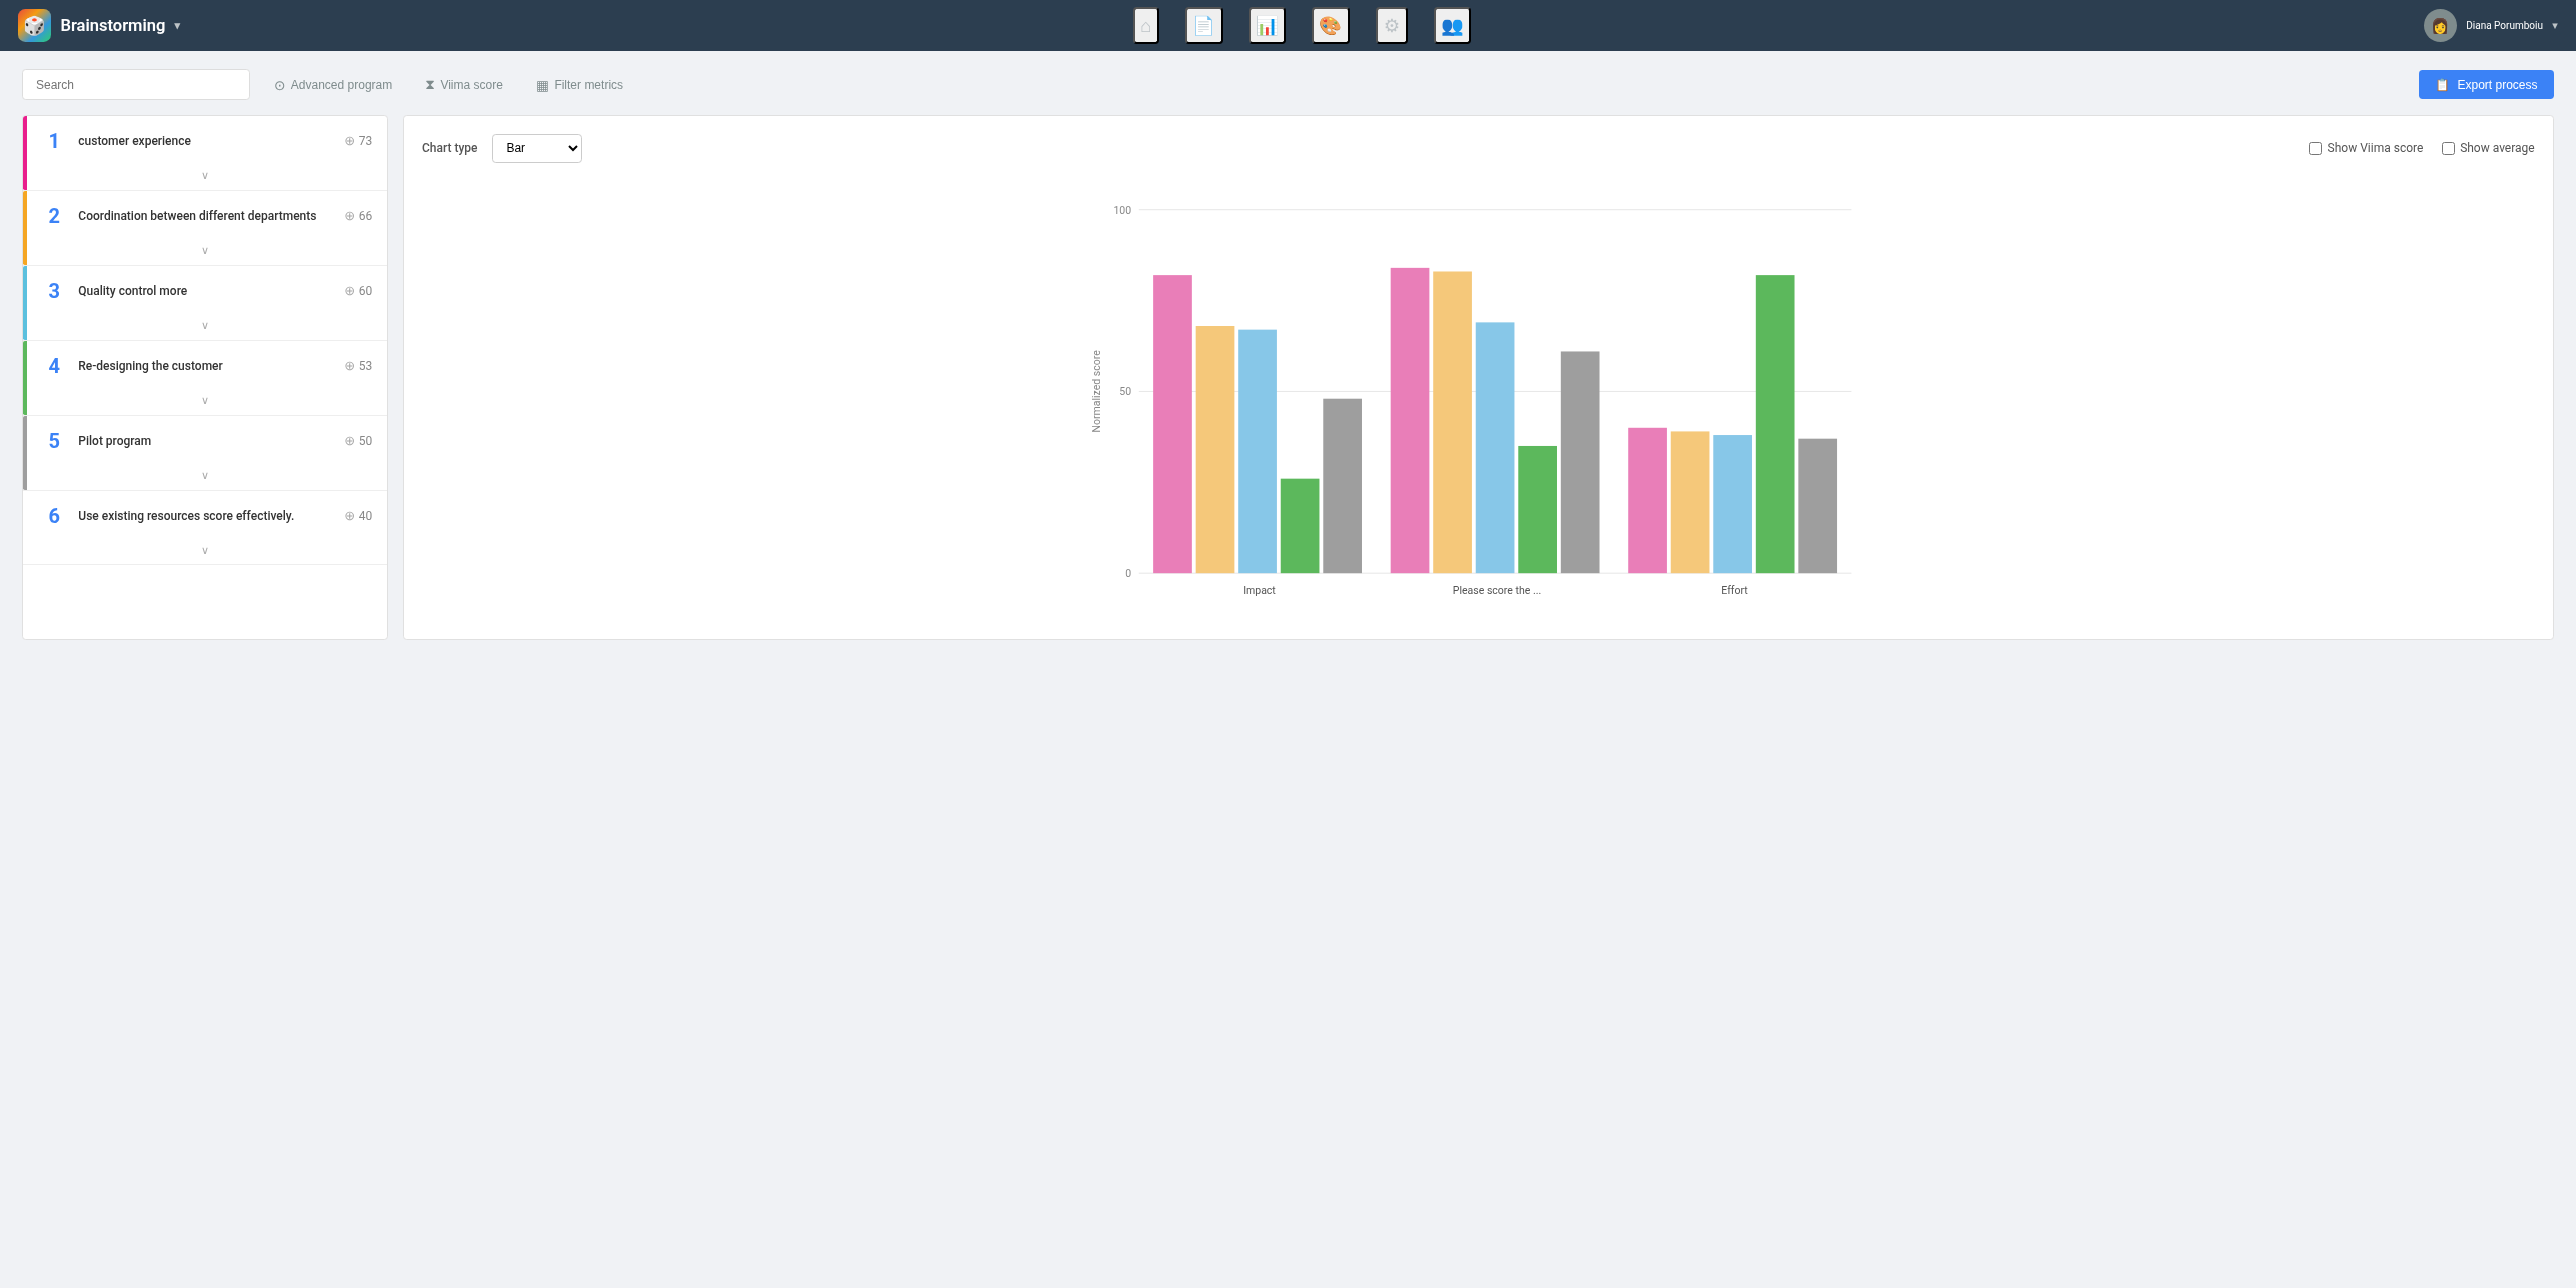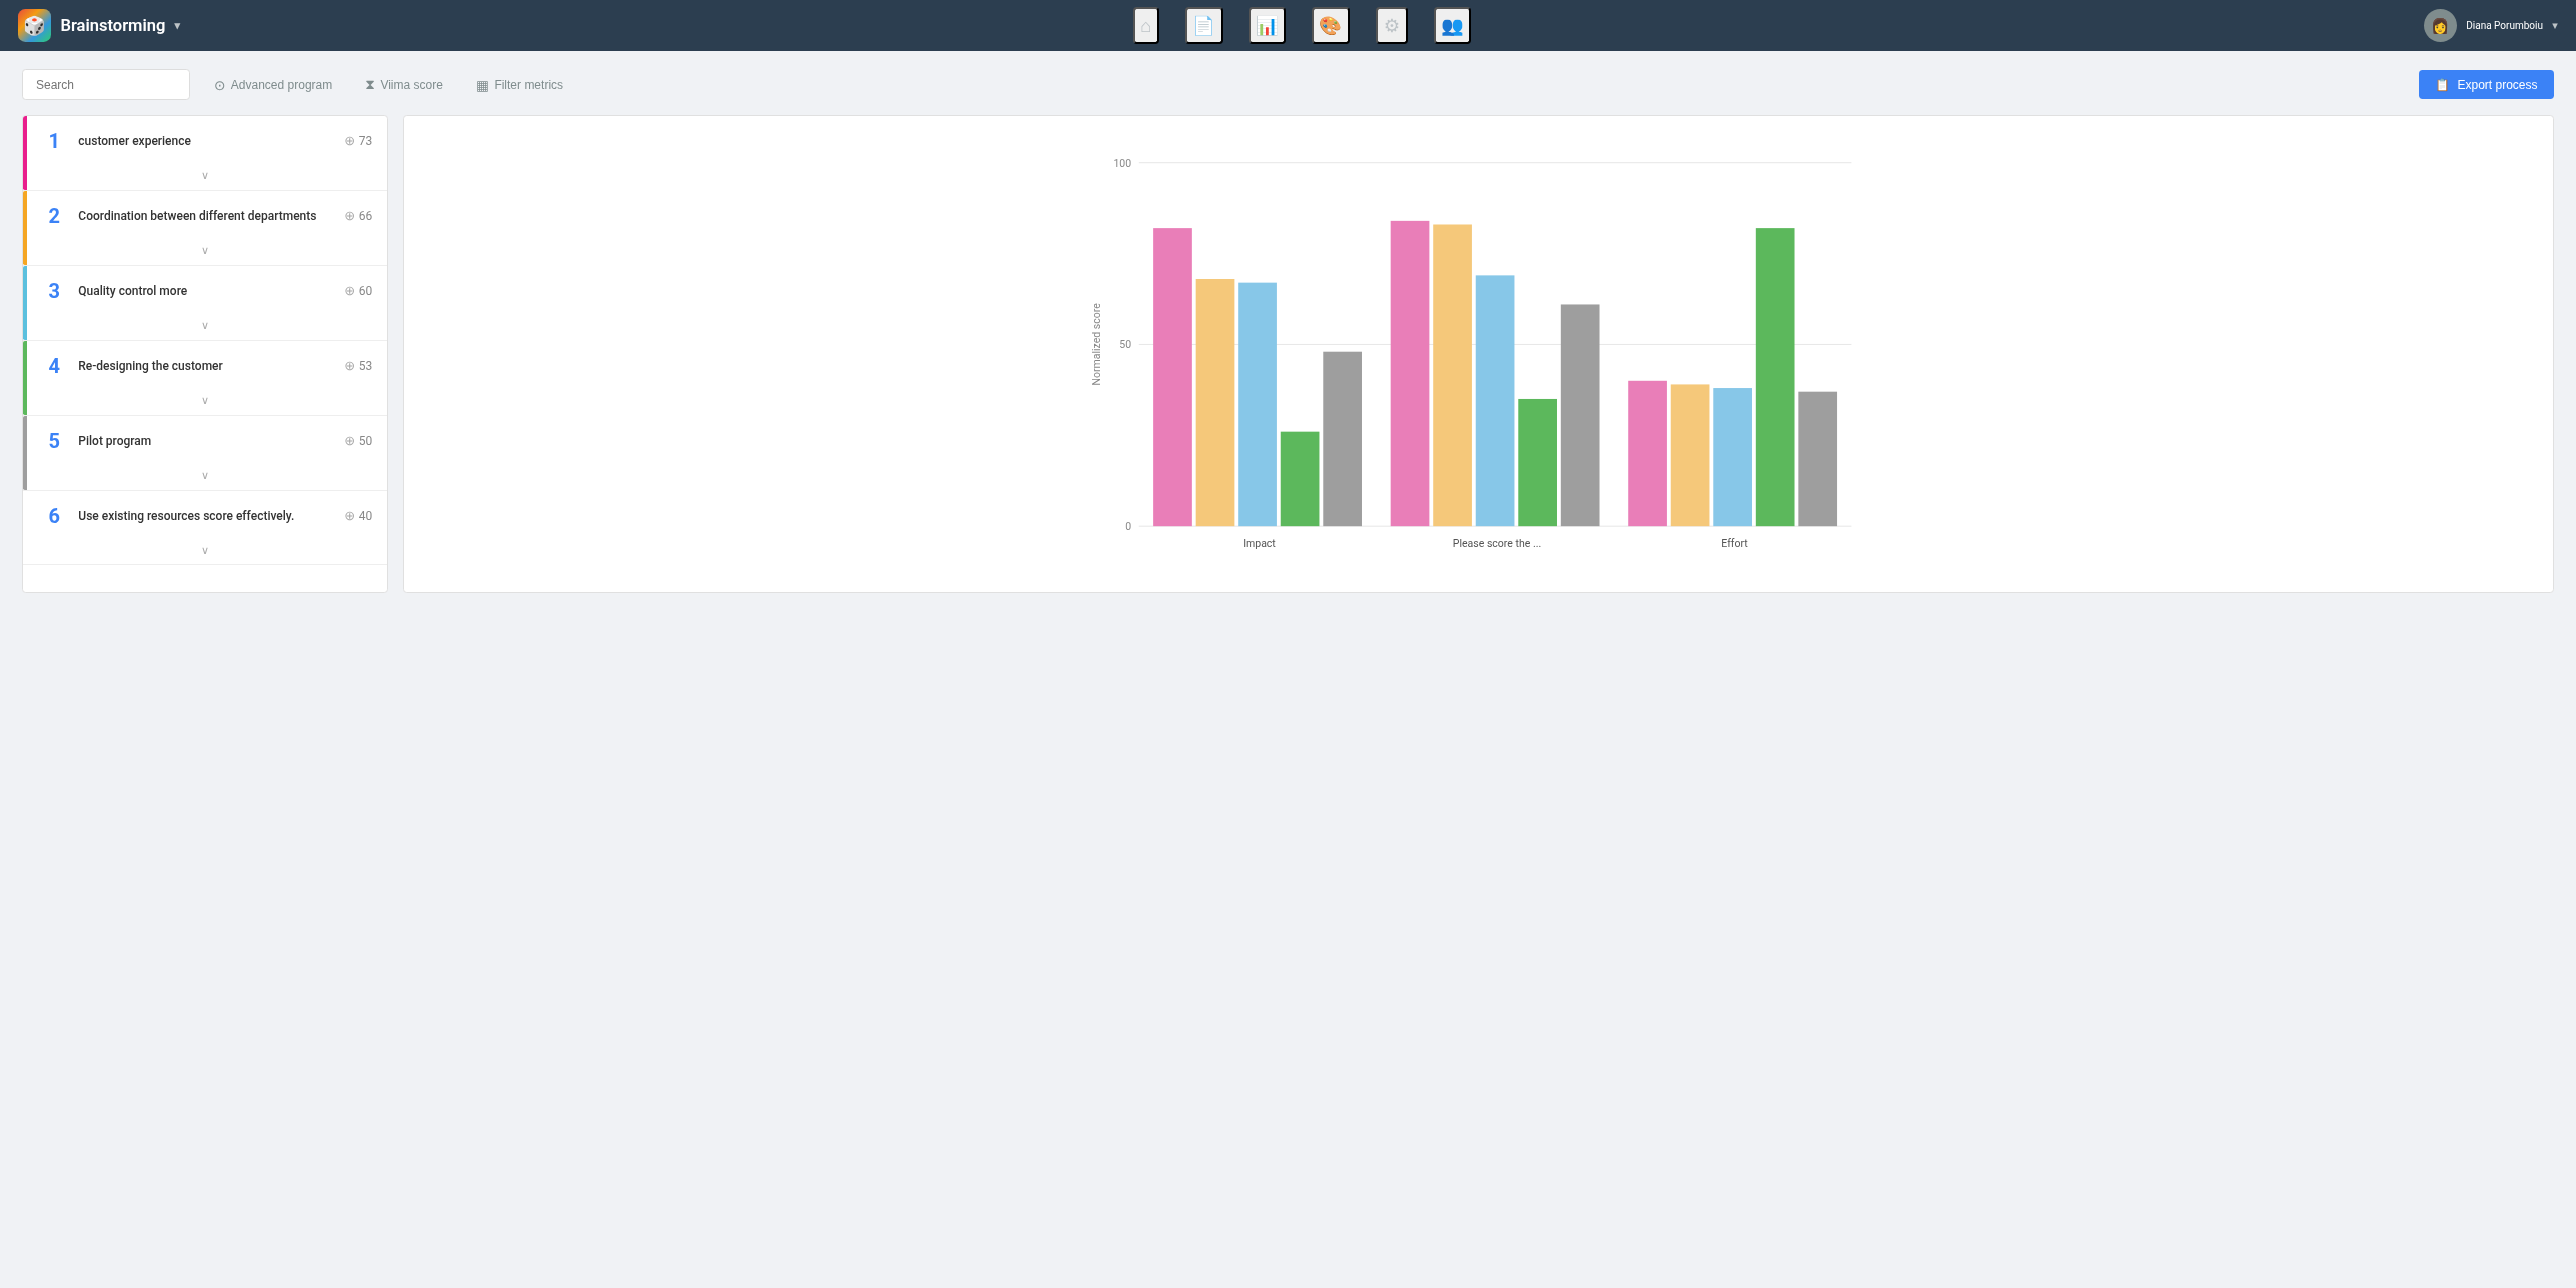--- a/index.html
+++ b/index.html
@@ -74,21 +74,21 @@
     }
 
     
     .toolbar {
       display: flex;
       align-items: center;
       gap: 14.7px;
       margin-bottom: 14.7px;
     }
     .search-input {
-      width: 168px;
+      width: 228px;
       padding: 7.3px 13px;
       border: 0.9px solid #ddd;
       border-radius: 3.7px;
       font-size: 12px;
       color: #999;
       background: white;
       outline: none;
     }
     .toolbar-btn {
       display: flex;
@@ -370,20 +370,38 @@
           <span class="star">⊕</span>
           40
         </span>
       </div>
       <div class="idea-chevron">∨</div>
     </div>
   </div>
       </div>
 
     <div class="right-panel">
+      <div class="chart-header">
+        <span class="chart-type-label">Chart type</span>
+        <select class="chart-type-select">
+          <option>Bar</option>
+          <option>Line</option>
+          <option>Radar</option>
+        </select>
+        <div class="chart-options">
+          <label class="checkbox-label">
+            <input type="checkbox" style="">
+            <span>Show Viima score</span>
+          </label>
+          <label class="checkbox-label">
+            <input type="checkbox" style="">
+            <span>Show average</span>
+          </label>
+        </div>
+      </div>
 
       <div class="chart-container" id="chart-area"><svg viewBox="0 0 820 460" width="100%" height="100%">
             <line x1="55" x2="800" y1="410" y2="410" stroke="#e5e5e5" stroke-width="1"></line>
             <text x="47" y="414" text-anchor="end" font-size="11" fill="#888">0</text>
             <line x1="55" x2="800" y1="220" y2="220" stroke="#e5e5e5" stroke-width="1"></line>
             <text x="47" y="224" text-anchor="end" font-size="11" fill="#888">50</text>
             <line x1="55" x2="800" y1="30" y2="30" stroke="#e5e5e5" stroke-width="1"></line>
             <text x="47" y="34" text-anchor="end" font-size="11" fill="#888">100</text>
             <text transform="translate(14, 220) rotate(-90)" text-anchor="middle" font-size="11" fill="#888">Normalized score</text>
             <rect x="70" y="98.40000000000003" width="40.46666666666667" height="311.59999999999997" fill="#e97eb8"></rect>

